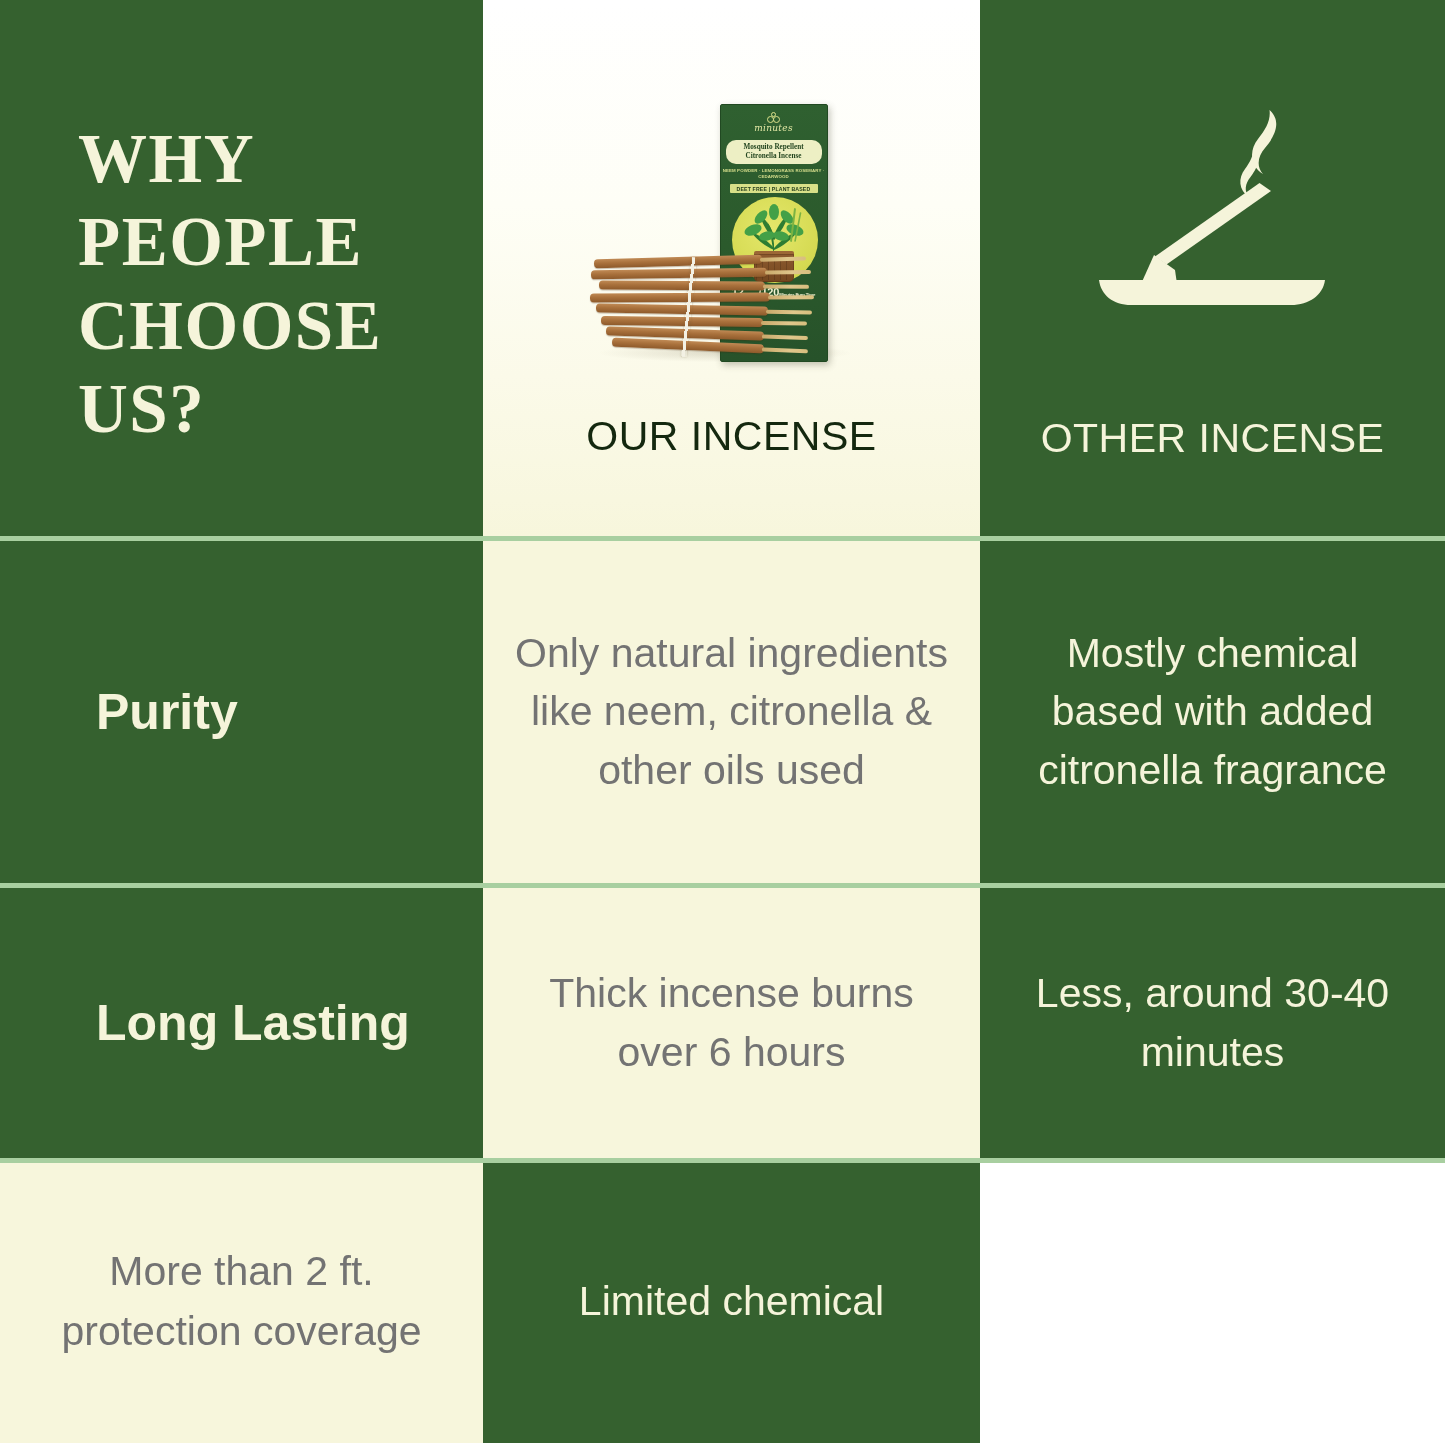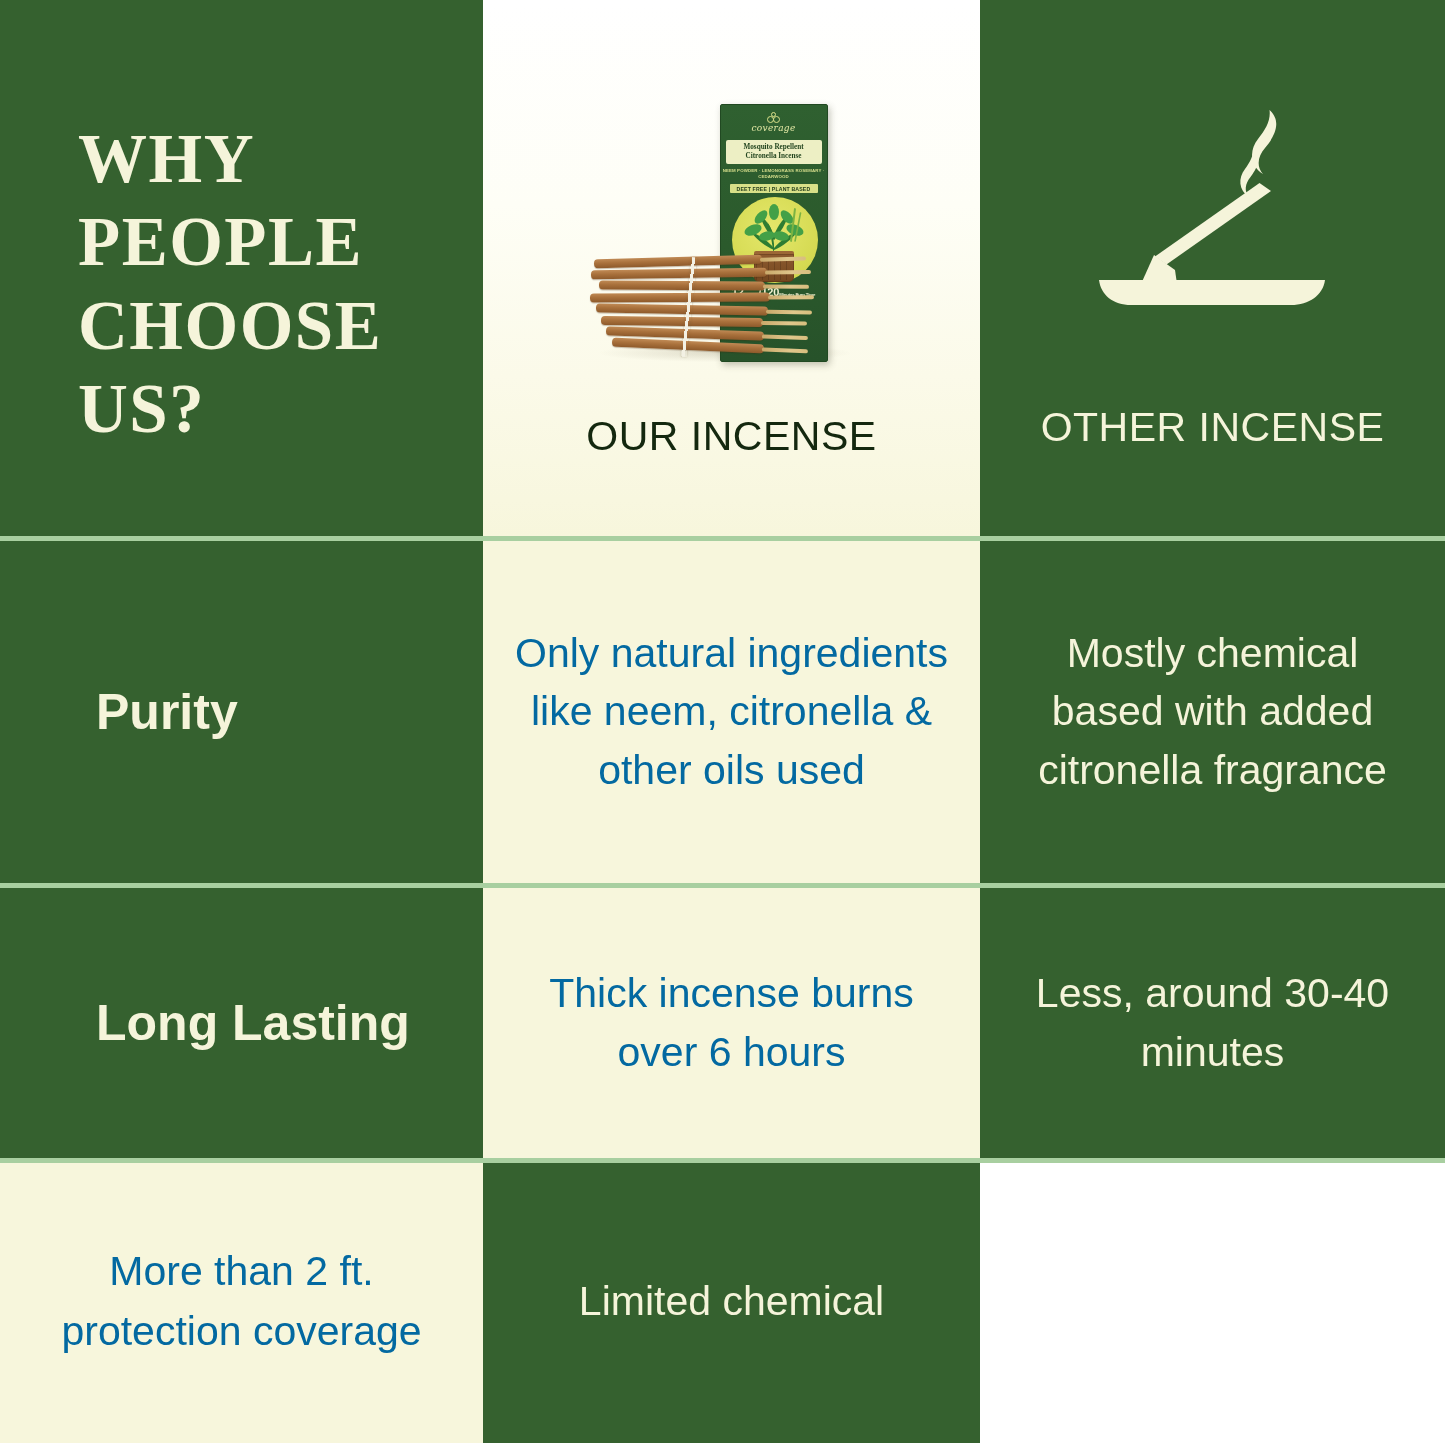--- a/index.html
+++ b/index.html
@@ -139,21 +139,21 @@
     font-style: italic;
     font-size: 9px;
     color: #E4E9A6;
     letter-spacing: 0.3px;
     margin-top: 1px;
   }
   .pkg-title {
     margin: 7px 5px 0;
     padding: 3px 2px;
     background: #EDEFC4;
-    border-radius: 2px;
+    border-radius: 10px;
     text-align: center;
     font-family: "Liberation Serif", serif;
     font-size: 7.2px;
     line-height: 1.28;
     color: #23451F;
     font-weight: 700;
   }
   .pkg-ing {
     margin-top: 4px;
     text-align: center;
@@ -285,21 +285,21 @@
   }
   .other-cell {
     flex-direction: column;
     justify-content: flex-start;
     padding-top: 104px;
   }
   .burner-icon { width: 240px; height: 215px; flex: none; }
   .other-head {
     position: absolute;
     left: 0; right: 0;
-    top: 407px;
+    top: 418px;
     text-align: center;
     color: #F5F4DA;
   }
 
   
   .label-cell {
     align-items: center;
     justify-content: flex-start;
     padding-left: 76px;
   }
@@ -312,21 +312,21 @@
     margin-left: 20px;
   }
 
   
   .value {
     font-size: 41px;
     font-weight: 400;
     line-height: 1.42;
     padding: 0 26px;
   }
-  .value-mid  { color: #0369a1; }
+  .value-mid  { color: #737373; }
   .value-other{ color: #F5F4DA; }
 
   .r3-mid .value, .r3-other .value { line-height: 1.46; }
 </style>
 </head>
 <body>
 
 <div class="comparison-table">
 
   <div class="cell cell-green head-cell">
@@ -335,21 +335,21 @@
 
   <div class="cell cell-mid-head product-cell">
     <div class="product-shot">
 
       <div class="shadow-blob"></div>
 
       <div class="pkg">
         <div class="pkg-logo">
             <i></i>
           </div>
-        <span class="pkg-brand">coverage</span>
+        <span class="pkg-brand">minutes</span>
         <div class="pkg-title">Mosquito Repellent Citronella Incense</div>
         <div class="pkg-ing">NEEM POWDER · LEMONGRASS ROSEMARY · CEDARWOOD</div>
         <div class="pkg-claim">DEET FREE | PLANT BASED</div>
 
         <div class="pkg-circle"></div>
         <svg class="pkg-plant" viewBox="0 0 74 54">
           <g fill="#2E7D32">
             <path d="M37 52 C35 38 33 26 30 18 C34 22 36 30 37 40 Z"></path>
             <path d="M37 46 C28 42 20 36 14 28 C23 31 31 37 37 44 Z"></path>
             <path d="M37 46 C46 42 54 36 60 28 C51 31 43 37 37 44 Z"></path>

